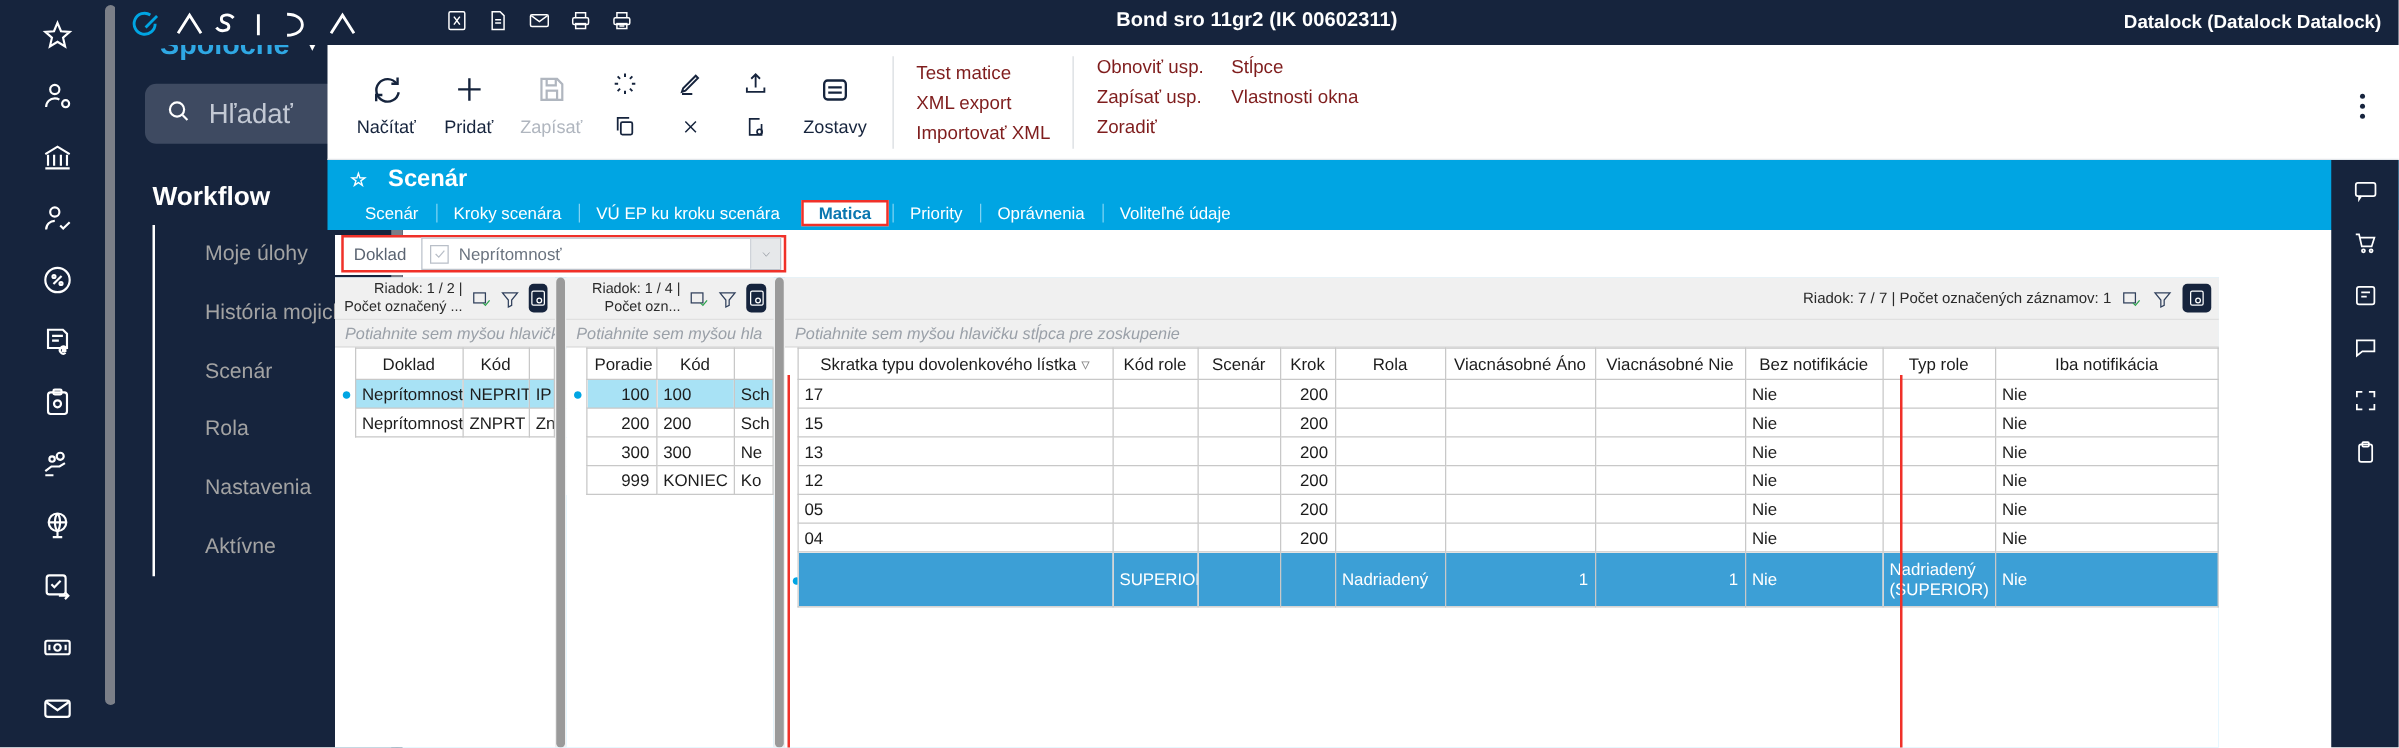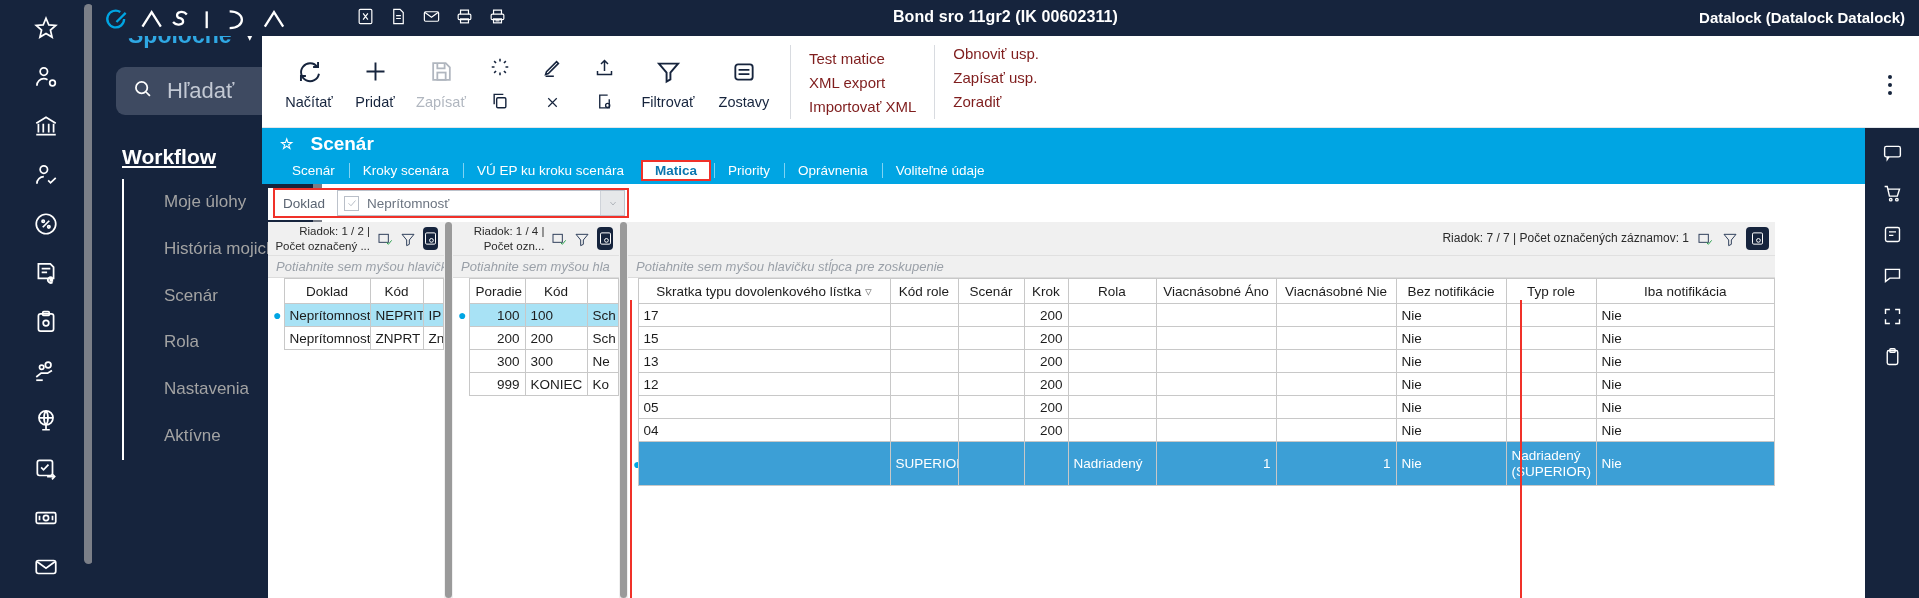--- a/index.html
+++ b/index.html
@@ -47,21 +47,21 @@
   .nav-head .chev { font-size:17px; color:#ffffff; font-weight:normal;}
   .searchbox {
     margin:4px 22px 0 24px; height:48px; background:#3e4a61;
     border-radius:9px; display:flex; align-items:center; gap:14px;
     padding:0 16px;
   }
   .searchbox svg { width:21px; height:21px; stroke:#ffffff; fill:none; stroke-width:2;}
   .searchbox span { color:#c3c9d4; font-size:22px; }
   .wf-head {
     display:flex; align-items:center; justify-content:space-between;
-    padding:30px 34px 10px 30px; font-size:21px; font-weight:bold;text-decoration:underline;
+    padding:30px 34px 10px 30px; font-size:21px; font-weight:bold;
   }
   .wf-list {
     margin-left:30px; border-left:2px solid #ffffff; padding-left:40px;
   }
   .wf-list div {
     font-size:17px; line-height:1.28; padding:12px 0 13px 0; color:#a3a3a3;
   }
   .nav-scroll {
     position:absolute; right:0px; top:62px; width:9px; height:536px; background:#16243d;
   }
@@ -439,47 +439,43 @@
               <path d="M4 16v4h16v-4"></path>
             </svg>
           </span>
         <span><svg viewBox="0 0 24 24" width="19" height="19" style="margin-top:3px">
               <path d="M16 4H6v16h12V9"></path>
               <circle cx="16" cy="17" r="2.6"></circle>
             </svg></span>
       </div>
       <div class="tool wide">
         <span class="g">
-            <svg viewBox="0 0 24 24" width="27" height="27">
-              <path d="M3.5 5h17l-6.8 8v6l-3.4 2v-8z"></path>
-            </svg>
-          </span>
-        <span>Filtrovať</span>
-      </div>
-      <div class="tool wide">
-        <span class="g">
             <svg viewBox="0 0 24 24" width="26" height="26">
               <rect x="4" y="5" width="16" height="14" rx="2.5"></rect>
               <path d="M7 10h10M7 14h10"></path>
             </svg>
           </span>
         <span>Zostavy</span>
       </div>
 
       <div class="menucols">
         <div class="mcol">
           <a>Test matice</a>
           <a>XML export</a>
           <a>Importovať XML</a>
         </div>
         <div class="mcol pair">
           <div class="sub">
             <a>Obnoviť usp.</a>
             <a>Zapísať usp.</a>
             <a>Zoradiť</a>
+          </div>
+          <div class="sub">
+            <a>Stĺpce</a>
+            <a>Vlastnosti okna</a>
           </div>
         </div>
       </div>
     </div>
     <div class="kebab">
         <i></i>
         <i></i>
         <i></i>
       </div>
   </div>

